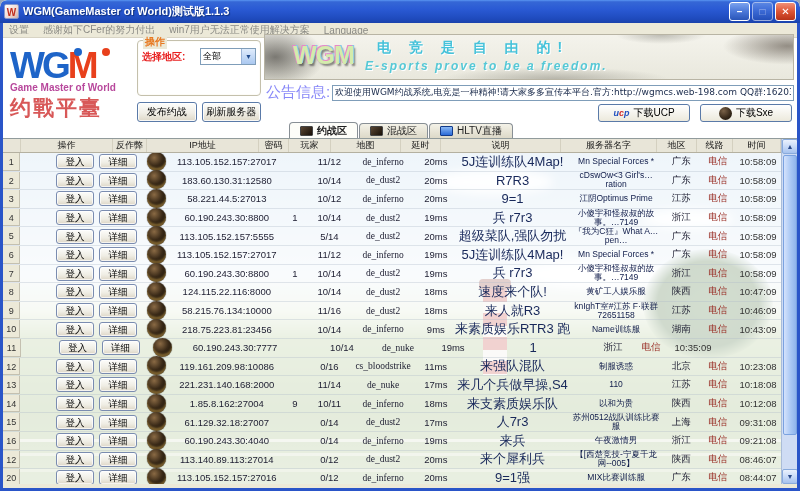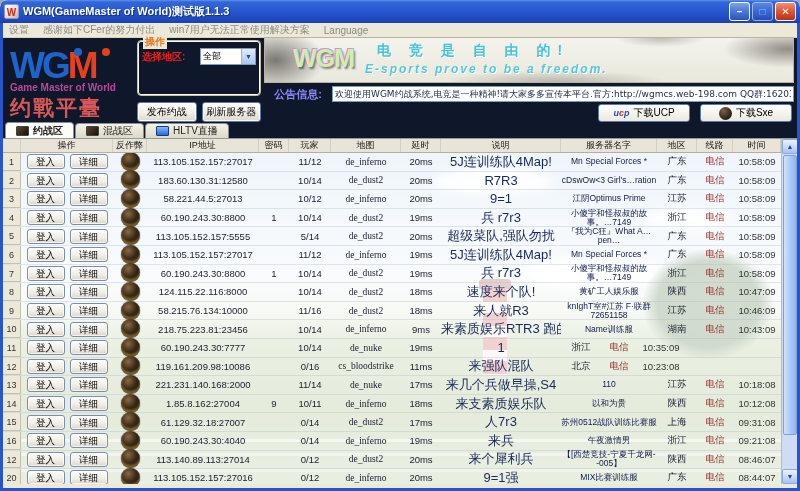--- a/index.html
+++ b/index.html
@@ -20,21 +20,21 @@
   .title-text { color:#fff; font-size:11px; font-weight:bold; text-shadow:1px 1px 1px #10307a;
     flex:1; white-space:nowrap; overflow:hidden; }
   .win-btns { display:flex; gap:2px; }
   .win-btn { width:21px; height:19px; border-radius:3px; border:1px solid #fff;
     color:#fff; font-size:10px; line-height:17px; text-align:center; font-weight:bold;
     background:linear-gradient(180deg,#7ba2ee 0%,#4a77d8 50%,#2a55b8 100%); }
   .win-btn.max { opacity:0.55; }
   .win-btn.close { background:linear-gradient(180deg,#f09078 0%,#dd5535 50%,#b83318 100%); }
 
   
-  .content { height:468px; border:3px solid #2a55c8; border-top:none; background:#0f172a;
+  .content { height:468px; border:3px solid #2a55c8; border-top:none; background:#ffffff;
     display:flex; flex-direction:column; }
 
   .menubar { height:15px; display:flex; align-items:center; gap:14px; padding:0 6px;
     background:#ece9d8; border-bottom:1px solid #d8d4c4; }
   .menu-item { font-size:10px; color:#8a8a84; white-space:nowrap; }
 
   
   .toppanel { height:84px; display:flex; padding:2px 3px 0 3px; gap:3px;align-items:flex-end; }
 
   .logo-col { width:128px; position:relative; padding-left:4px; }
@@ -75,34 +75,34 @@
       linear-gradient(180deg,#f4f3ec,#e9e8dd); }
   .banner-logo { position:absolute; left:28px; top:6px; font-size:25px; font-weight:900;
     letter-spacing:-1px; color:#d4ecac;
     text-shadow:-1px -1px 0 #e888c8, 1px -1px 0 #88c8e8, 2px 2px 2px rgba(0,0,0,0.45); }
   .banner-line1 { position:absolute; left:112px; top:4px; color:#45c2da; font-weight:bold;
     font-size:14px; letter-spacing:7px; text-shadow:1px 1px 0 #ffffff; white-space:nowrap; }
   .banner-line2 { position:absolute; left:100px; top:24px; color:#55c8d6; font-style:italic;
     font-weight:bold; font-size:12px; letter-spacing:2px; text-shadow:1px 1px 0 #ffffff; white-space:nowrap; }
 
   .ann-row { display:flex; align-items:center; margin-top:3px; }
-  .ann-label { color:#8888f8; font-weight:bold; font-size:11px; width:68px; text-align:center; white-space:nowrap; }
+  .ann-label { color:#8888f8; font-weight:normal; font-size:15px; width:68px; text-align:center; white-space:nowrap; }
   .ann-input { flex:1; height:16px; border:1px solid #7f9db9; background:#fff; font-size:9px;
     color:#203050; padding:0 2px; font-family:"DejaVu Sans",sans-serif; }
   .dl-row { display:flex; justify-content:flex-end; gap:10px; margin-top:2px; padding-right:2px; }
   .dl-btn { width:92px; height:18px; border:1px solid #5a7aa8; border-radius:3px;
     background:linear-gradient(180deg,#fff,#ece9dc); display:flex; align-items:center; justify-content:center;
     gap:4px; font-size:10px; }
   .ucp-glyph { font-size:9px; font-weight:900; font-style:italic; color:#2050c0; }
   .ucp-glyph b { color:#d03030; }
   .sxe-glyph { width:13px; height:13px; border-radius:50%;
     background:radial-gradient(circle at 35% 30%, #7a6248 0%, #3a2c1c 55%, #120d08 100%); }
 
   
-  .tabrow { height:16px; display:flex; align-items:flex-end; padding-left:2px; gap:1px; position:relative; z-index:3; }
+  .tabrow { height:16px; display:flex; align-items:flex-end; padding-left:2px; gap:1px; position:relative; z-index:3;justify-content:center; }
   .tab { display:flex; align-items:center; gap:4px; height:15px; padding:0 10px;
     border:1px solid #888f95; border-bottom:none; border-radius:4px 4px 0 0; font-size:10px;
     background:linear-gradient(180deg,#f4f2e8,#ddd9c8); color:#222; white-space:nowrap; }
   .tab.active { background:#fdfdf8; height:16px; font-weight:bold; }
   .tab-ic { width:13px; height:10px; border:1px solid #444; border-radius:1px;
     background:linear-gradient(135deg,#5a4632,#181008); }
   .tab-ic.tv { background:linear-gradient(180deg,#8ab8f4 0%,#2a6ad8 100%); border-color:#123a8a; }
 
   
   .grid { flex:1; position:relative; overflow:hidden; border-top:1px solid #919b9c; background:#dfe6ee; }
@@ -129,21 +129,21 @@
   .trow { display:flex; height:18.6px; background:rgba(255,255,255,0.76);
     border-bottom:1px solid rgba(175,185,200,0.35); align-items:center; }
   .c { font-size:9.5px; color:#1c1c30; text-align:center; overflow:hidden; white-space:nowrap; }
 
   .w-num{width:18px;} .w-op{width:92px;} .w-ac{width:34px;} .w-ip{width:112px;}
   .w-pwd{width:30px;} .w-pl{width:42px;} .w-map{width:70px;font-family:Liberation Serif, serif;} .w-ping{width:40px;}
   .w-desc{width:120px;} .w-name{width:96px;} .w-reg{width:40px;} .w-line{width:36px;} .w-time{width:48px;}
 
   .c.num { height:100%; background:#ece9d8; border-right:1px solid #c4c0b0; border-bottom:1px solid #c4c0b0;
     font-size:9px; color:#333; line-height:18px; }
-  .c.op { display:flex; gap:5px; justify-content:center; }
+  .c.op { display:flex; gap:5px; justify-content:center;margin-left:32px; }
   .row-btn { width:38px; height:15px; border:1px solid #7a8cb0; border-radius:3px; font-size:9.5px;
     background:linear-gradient(180deg,#fdfdfb 0%,#efede4 60%,#ddd6c6 100%); line-height:13px;
     box-shadow:inset 0 0 0 1px rgba(255,255,255,0.7); padding:0; }
   .ac-icon { display:inline-block; width:19px; height:19px; border-radius:50%; margin-top:1px;
     background:radial-gradient(circle at 38% 30%, #8a6a44 0%, #463category 0%, #3a2a18 45%, #0d0a05 95%);
     background:radial-gradient(circle at 38% 30%, #8a6a44 0%, #3a2a18 45%, #0d0a05 95%);
     box-shadow:inset 0 -3px 2px rgba(190,150,70,0.55), 0 0 1px #000; }
   .c.desc { color:#18285a; font-size:13px; }
   .c.sname { color:#101c4a; font-size:8.5px; line-height:9px; white-space:normal;
     display:flex; align-items:center; justify-content:center; height:18px; }
@@ -494,20 +494,21 @@
       <button class="row-btn">登入</button>
       <button class="row-btn">详细</button>
     </div>
     <div class="c w-ac"><span class="ac-icon"></span></div>
     <div class="c w-ip">119.161.209.98:10086</div>
     <div class="c w-pwd"></div>
     <div class="c w-pl">0/16</div>
     <div class="c w-map">cs_bloodstrike</div>
     <div class="c w-ping">11ms</div>
     <div class="c desc w-desc">来强队混队</div>
+    <div class="c sname w-name">制服诱惑</div>
     <div class="c w-reg">北京</div>
     <div class="c line w-line">电信</div>
     <div class="c time w-time">10:23:08</div>
   </div>
 
   <div class="trow">
     <div class="c num w-num">13</div>
     <div class="c op w-op">
       <button class="row-btn">登入</button>
       <button class="row-btn">详细</button>

